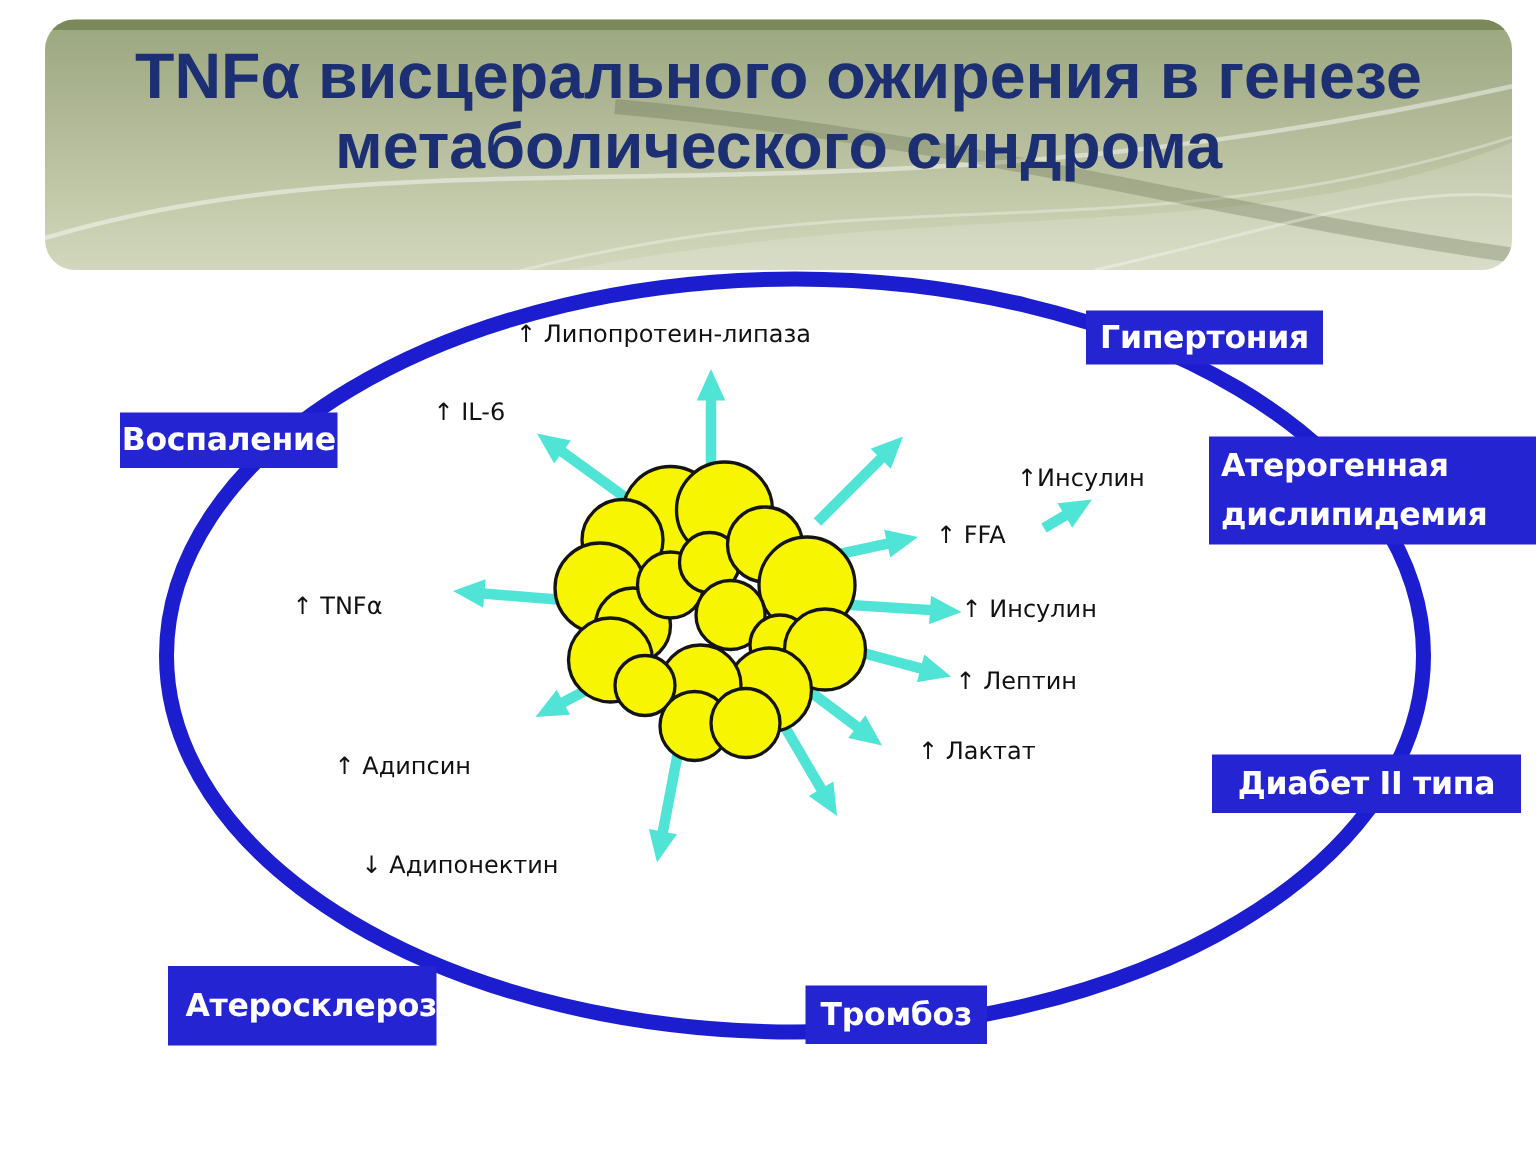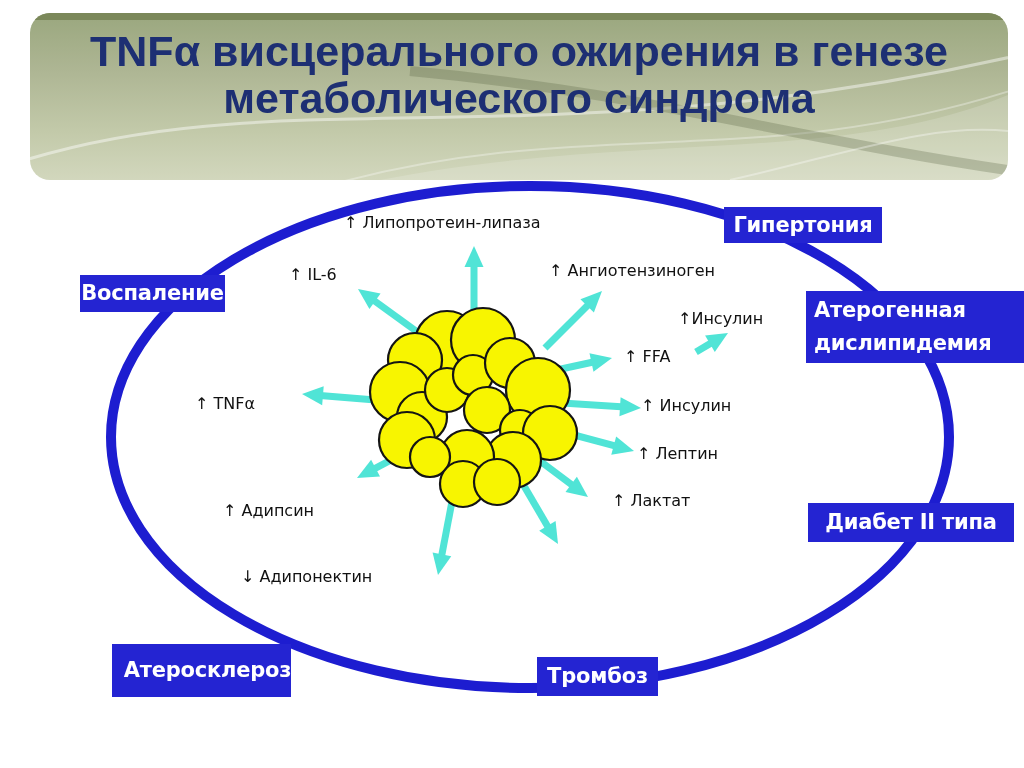--- a/index.html
+++ b/index.html
@@ -87,21 +87,20 @@
         <circle cx="513" cy="460" r="28" fill="#f8f500" stroke="#141414" stroke-width="2.2"></circle>
         <circle cx="467" cy="457" r="27" fill="#f8f500" stroke="#141414" stroke-width="2.2"></circle>
         <circle cx="430" cy="457" r="20" fill="#f8f500" stroke="#141414" stroke-width="2.2"></circle>
         <circle cx="463" cy="484" r="23" fill="#f8f500" stroke="#141414" stroke-width="2.2"></circle>
         <circle cx="497" cy="482" r="23" fill="#f8f500" stroke="#141414" stroke-width="2.2"></circle>
       </g>
     </svg>
 
   <div class="factor" style="left:344px;top:207px;">↑ Липопротеин-липаза</div>
   <div class="factor" style="left:289px;top:259px;">↑ IL-6</div>
-  <div class="factor" style="left:549px;top:255px;">↑ Ангиотензиноген</div>
   <div class="factor" style="left:678px;top:303px;">↑Инсулин</div>
   <div class="factor" style="left:624px;top:341px;">↑ FFA</div>
   <div class="factor" style="left:195px;top:364px;margin-top:24px;">↑ TNFα</div>
   <div class="factor" style="left:641px;top:390px;">↑ Инсулин</div>
   <div class="factor" style="left:637px;top:438px;">↑ Лептин</div>
   <div class="factor" style="left:223px;top:453px;margin-top:42px;">↑ Адипсин</div>
   <div class="factor" style="left:612px;top:485px;">↑ Лактат</div>
   <div class="factor" style="left:241px;top:561px;">↓ Адипонектин</div>
 
   <div class="outcome" style="left:680px;top:207px;width:158px;height:36px;margin-left:44px;">Гипертония</div>

